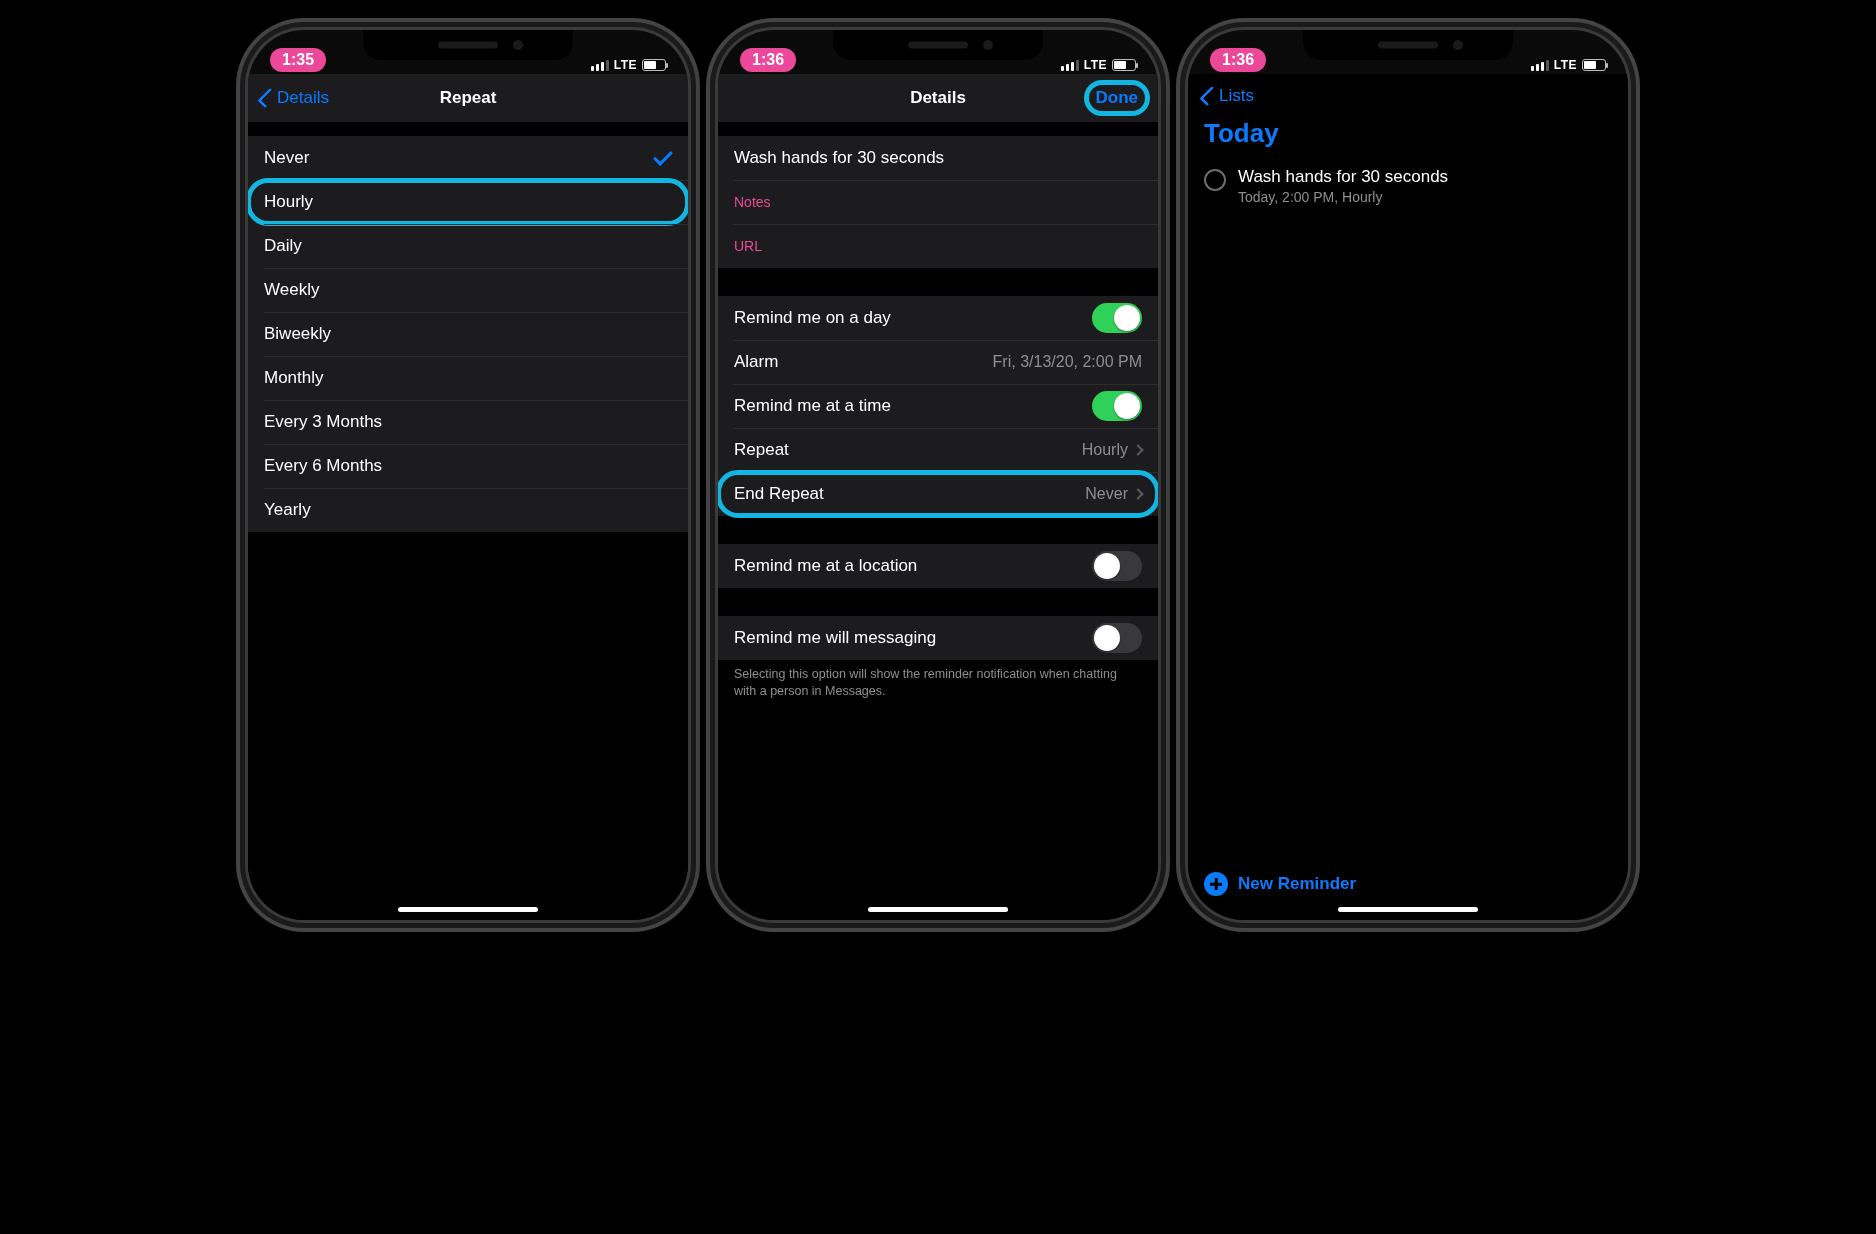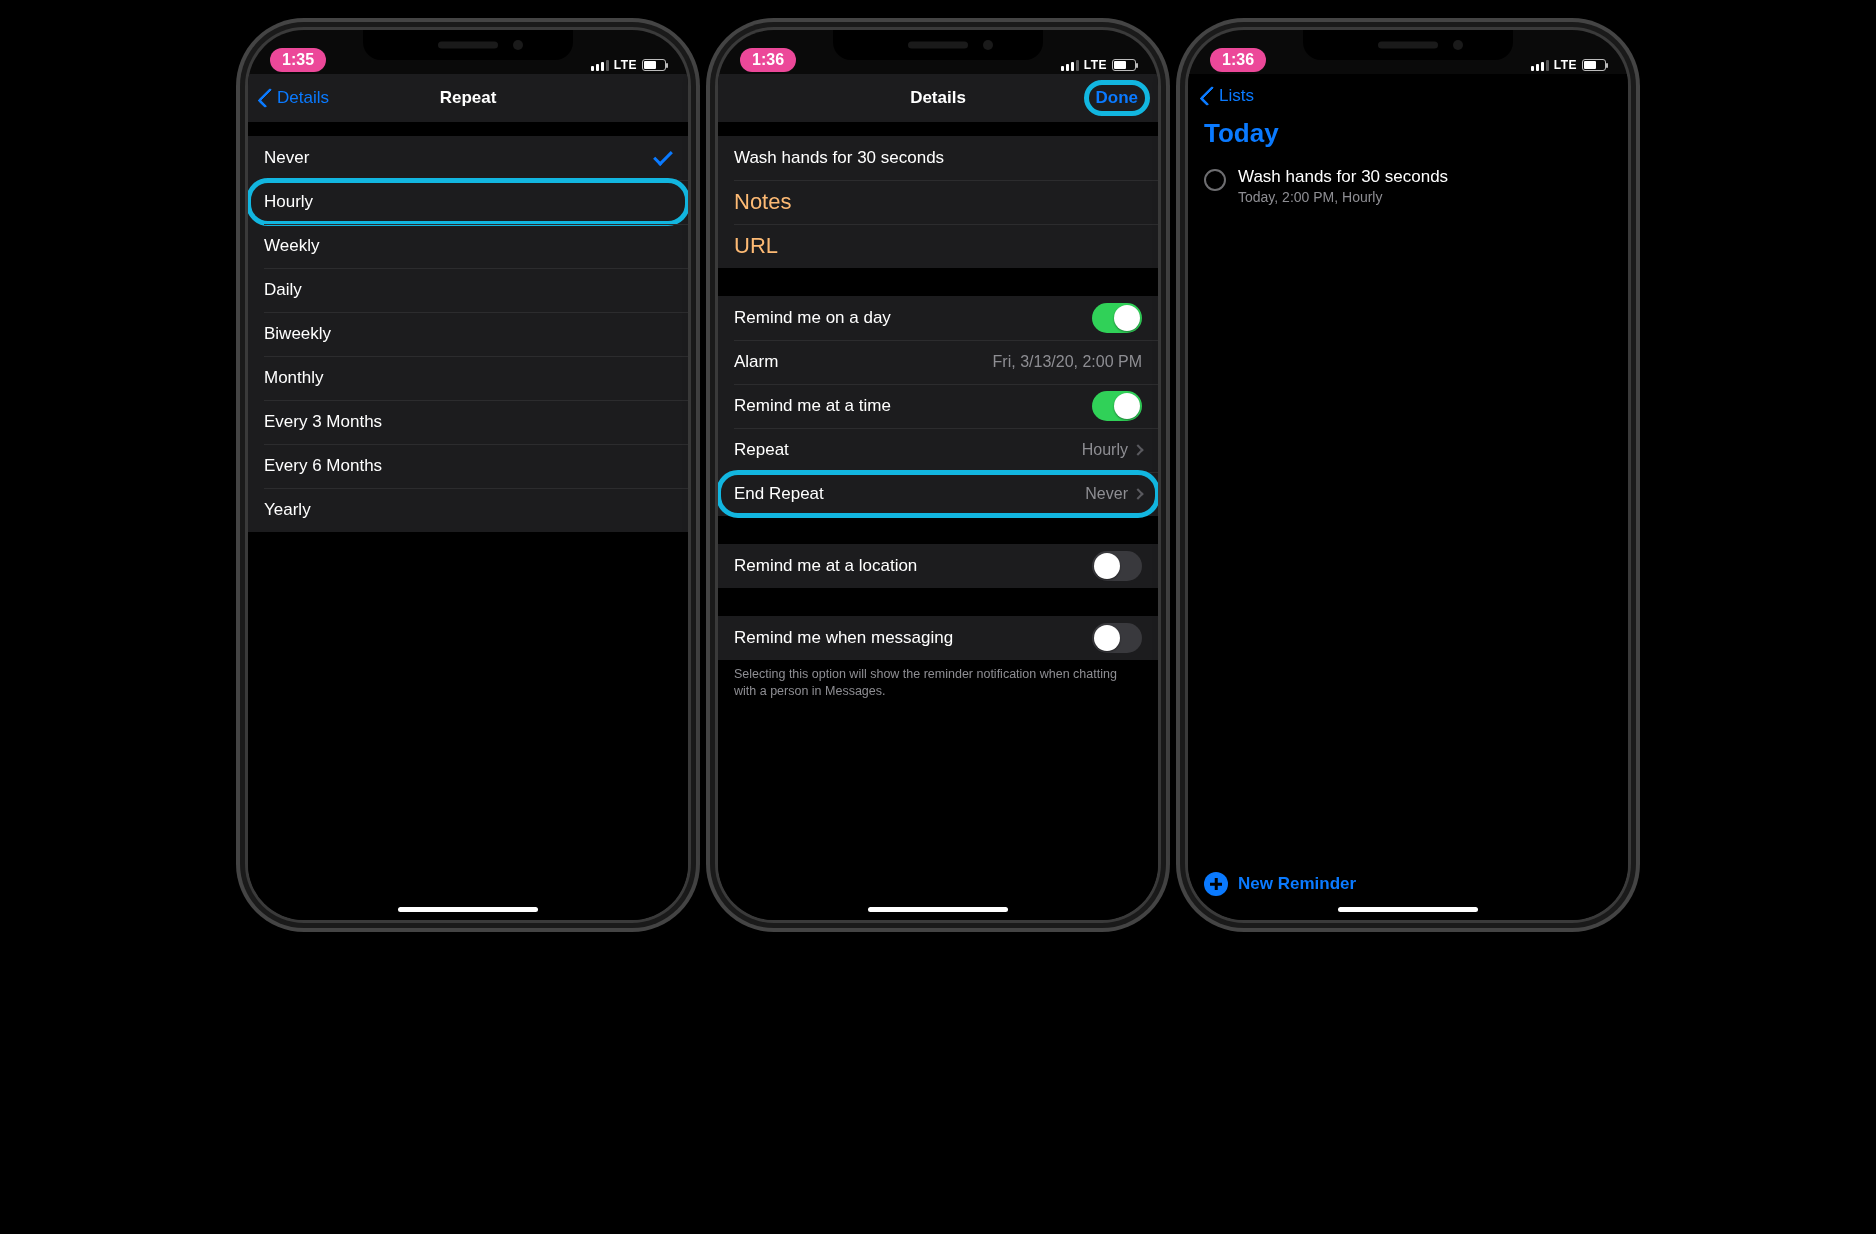--- a/index.html
+++ b/index.html
@@ -144,21 +144,21 @@
     position:relative;
     font-size:17px;
     color:#fff;
   }
   .row + .row::before {
     content:"";
     position:absolute; left:16px; right:0; top:0;
     height:1px; background:#2c2c2e;
   }
   .row .val { color:#8e8e93; font-size:16px; display:flex; align-items:center; gap:6px;}
-  .row .placeholder { color:#fdba74; font-size:22px;}
+  .row .placeholder { color:#ec4899; font-size:14px;}
   .chev-right {
     width:8px; height:8px;
     border-right:2px solid #5a5a5f;
     border-top:2px solid #5a5a5f;
     transform:rotate(45deg);
   }
   .check {
     width:18px; height:10px;
     border-left:3px solid #0a7aff;
     border-bottom:3px solid #0a7aff;
@@ -299,24 +299,24 @@
   <div class="content s1-content">
     <div class="group first">
       <div class="row">
         <span>Never</span>
         <span class="check"></span>
       </div>
       <div class="row highlight-ring">
         <span>Hourly</span>
       </div>
       <div class="row">
+        <span>Daily</span>
+      </div>
+      <div class="row">
         <span>Weekly</span>
-      </div>
-      <div class="row">
-        <span>Daily</span>
       </div>
       <div class="row">
         <span>Biweekly</span>
       </div>
       <div class="row">
         <span>Monthly</span>
       </div>
       <div class="row">
         <span>Every 3 Months</span>
       </div>
@@ -409,21 +409,21 @@
       <div class="row">
         <span>Remind me at a location</span>
         <span class="toggle">
             <i></i>
           </span>
       </div>
     </div>
 
     <div class="group">
       <div class="row">
-        <span>Remind me when messaging</span>
+        <span>Remind me will messaging</span>
         <span class="toggle">
             <i></i>
           </span>
       </div>
     </div>
     <div class="footnote">Selecting this option will show the reminder notification when chatting with a person in Messages.</div>
   </div>
   <div class="home-indicator"></div>
 </div>
 

